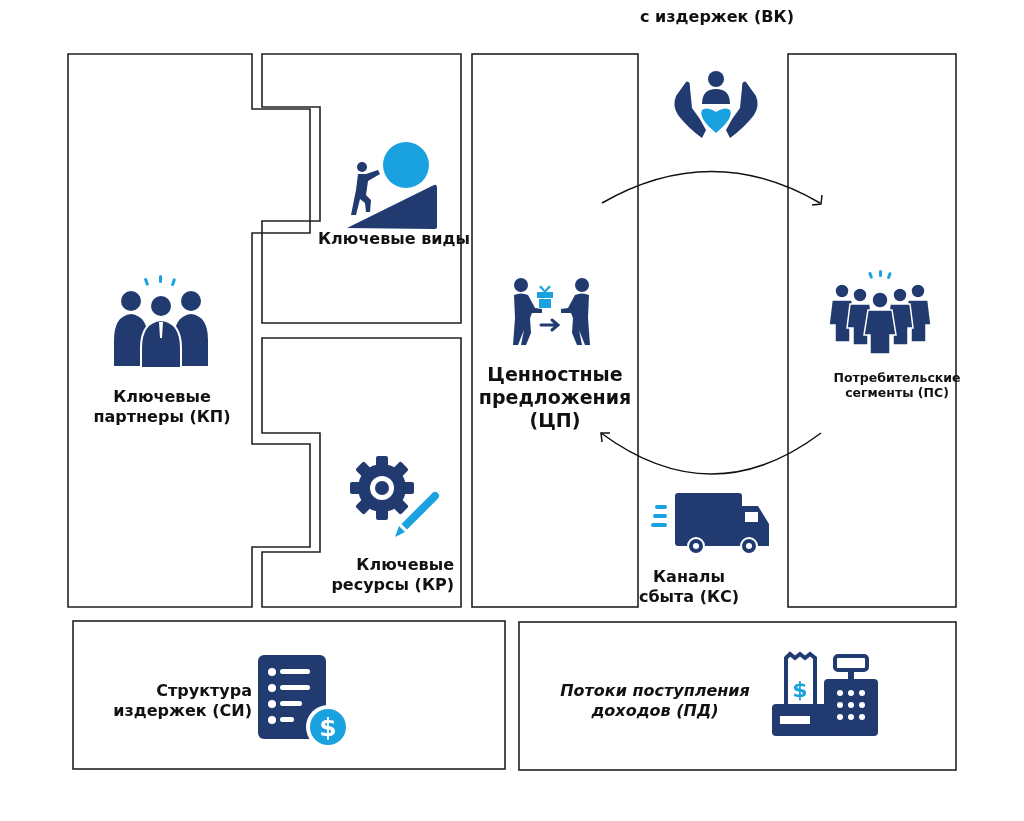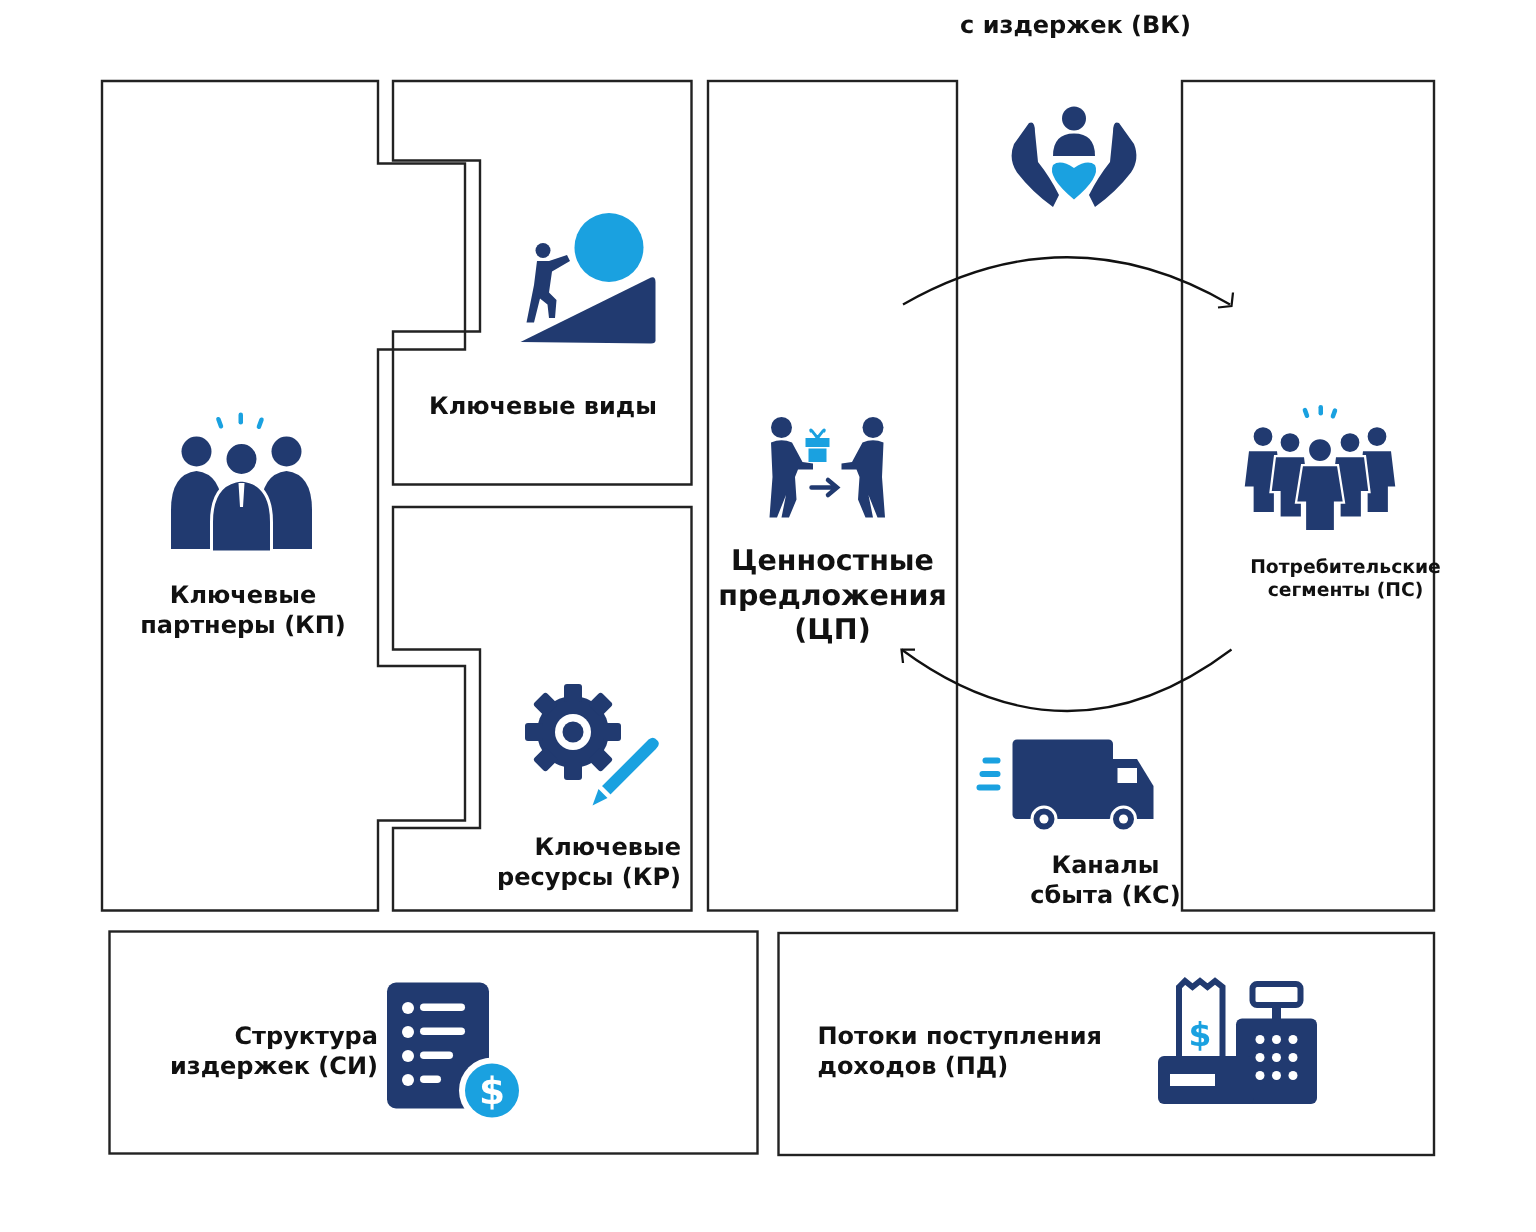--- a/index.html
+++ b/index.html
@@ -158,50 +158,50 @@
         <circle cx="862" cy="717" r="3"></circle>
     </g>
   </g>
 </svg>
 
 <div class="lbl" style="left:80px; top:387px; width:164px; font-size:16px;">
   <div>Ключевые</div>
   <div>партнеры (КП)</div>
 </div>
 
-<div class="lbl" style="left:264px; top:261px; width:196px; font-size:16px;">
+<div class="lbl" style="left:264px; top:229px; width:196px; font-size:16px;padding-left:32px;">
   <div>Ключевые виды</div>
 </div>
 
 <div class="lbl" style="left:318px; top:555px; width:142px; font-size:16px; text-align:right; padding-right:6px; box-sizing:border-box;">
   <div>Ключевые</div>
   <div>ресурсы (КР)</div>
 </div>
 
 <div class="lbl" style="left:472px; top:363px; width:166px; font-size:19px;">
   <div>Ценностные</div>
   <div>предложения</div>
   <div>(ЦП)</div>
 </div>
 
 <div class="lbl" style="left:600px; top:7px; width:234px; font-size:16px;">
   <div>с издержек (ВК)</div>
 </div>
 
-<div class="lbl" style="left:664px; top:567px; width:146px; font-size:16px;">
+<div class="lbl" style="left:616px; top:567px; width:146px; font-size:16px;">
   <div>Каналы</div>
   <div>сбыта (КС)</div>
 </div>
 
 <div class="lbl" style="left:790px; top:370px; width:166px; font-size:12.5px;padding-left:24px;">
   <div>Потребительские</div>
   <div>сегменты (ПС)</div>
 </div>
 
 <div class="lbl" style="left:92px; top:681px; width:160px; font-size:16px; text-align:right;">
   <div>Структура</div>
   <div>издержек (СИ)</div>
 </div>
 
-<div class="lbl" style="left:545px; top:681px; width:220px; font-size:16px; text-align:left;">
+<div class="lbl" style="left:545px; top:681px; width:220px; font-size:16px; text-align:center;font-style:italic;">
   <div>Потоки поступления</div>
   <div>доходов (ПД)</div>
 </div>
 
 </body></html>

